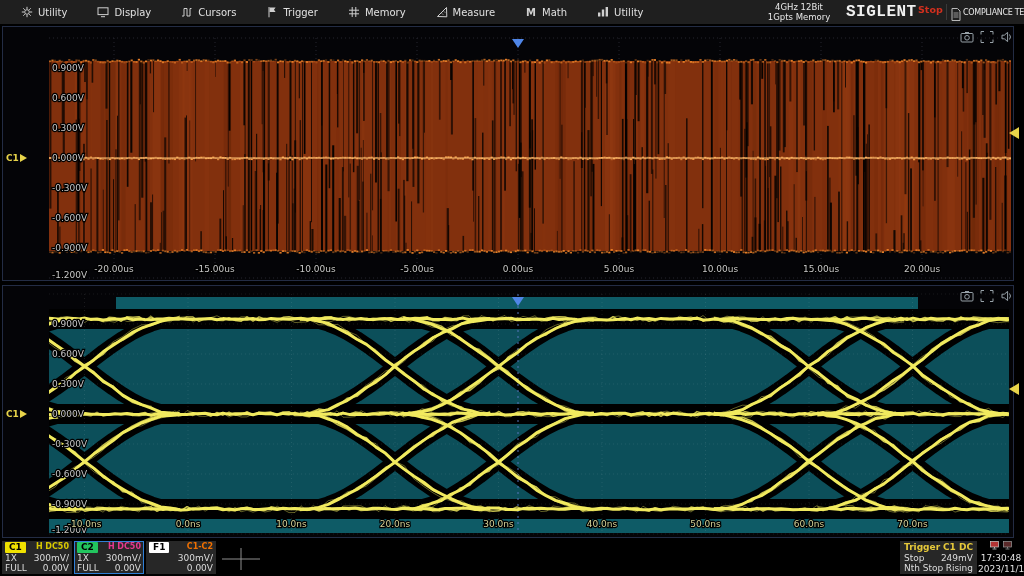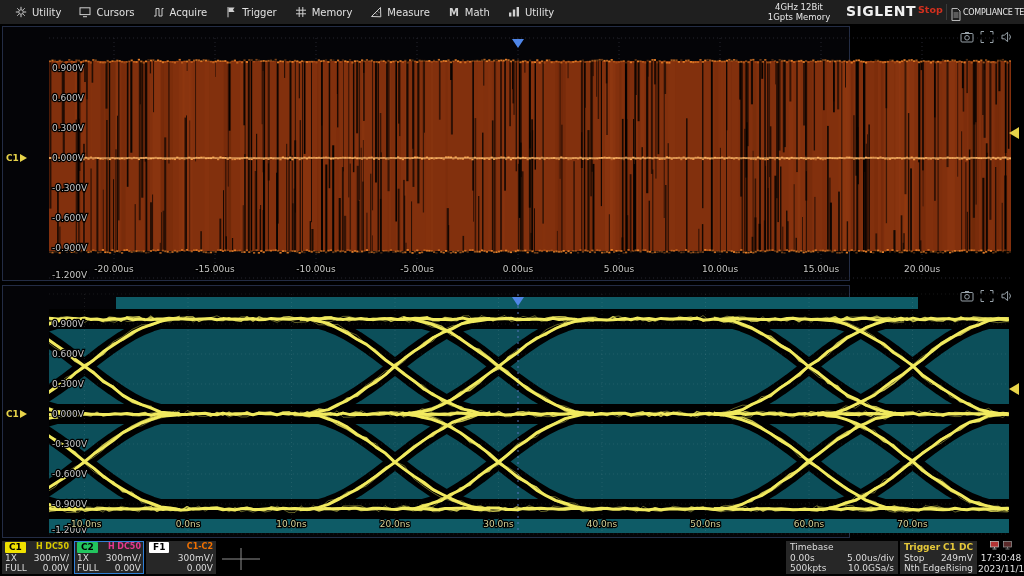--- a/index.html
+++ b/index.html
@@ -1,37 +1,37 @@
 <!DOCTYPE html>
 <html><head>
 <meta charset="utf-8">
 <style>
   html,body{margin:0;padding:0;background:#000;}
   body{width:1024px;height:576px;position:relative;overflow:hidden;
        font-family:"DejaVu Sans","Liberation Sans",sans-serif;}
   svg{font-family:"DejaVu Sans","Liberation Sans",sans-serif;}
   
   #menubar{position:absolute;top:0;left:0;width:1024px;height:24px;background:#1f1f1f;
-           display:flex;align-items:center;padding-left:6px;box-sizing:border-box;}
+           display:flex;align-items:center;padding-left:12px;box-sizing:border-box;gap:12px;}
   .mi{display:flex;align-items:center;gap:5px;padding:0 9px;height:100%;
       color:#e0e0e0;font-size:10px;white-space:nowrap;cursor:default;}
   .mi svg{flex:0 0 auto;}
   
   .hr-specs{position:absolute;left:758px;top:2px;width:82px;text-align:center;
             font-size:8.5px;line-height:10px;color:#e8e8e8;}
-  .hr-brand{position:absolute;left:846px;top:3px;font-size:14px;font-weight:bold;
-            color:#f0f0f0;letter-spacing:.5px;}
+  .hr-brand{position:absolute;left:846px;top:3px;font-size:16px;font-weight:bold;
+            color:#f0f0f0;letter-spacing:.5px;font-family:Liberation Mono, monospace;}
   .hr-stop{position:absolute;left:918px;top:4px;font-size:9.5px;font-weight:bold;color:#d22f1e;}
   .hr-freq{position:absolute;left:843px;top:13px;font-size:12px;color:#e5c83a;white-space:nowrap;margin-top:48px;}
   .hr-sep{position:absolute;left:946px;top:4px;width:1px;height:16px;background:#3a3a3a;}
   .hr-doc{position:absolute;left:951px;top:6px;}
   .hr-mode{position:absolute;left:963px;top:8px;font-size:8px;letter-spacing:-.3px;
            color:#e8e8e8;white-space:nowrap;}
   
-  .panel{position:absolute;left:2px;width:848px;background:#040407;
+  .panel{position:absolute;left:2px;width:1012px;background:#040407;
          border:1px solid #232c44;box-sizing:border-box;}
   #p1{top:26px;height:255px;}
   #p2{top:285px;height:253px;}
   .panel svg{position:absolute;left:0;top:0;}
   
   #botbar{position:absolute;top:540px;left:0;width:1024px;height:36px;background:#000;}
   .chbox{position:absolute;top:1px;height:33px;width:70px;background:#272727;
          font-size:9px;line-height:10.5px;color:#dcdcdc;padding:1px 3px;box-sizing:border-box;}
   .chbox .row{display:flex;justify-content:space-between;}
   .chip{color:#000;font-weight:bold;padding:0 4px;font-size:9px;border-radius:1px;}
@@ -54,27 +54,27 @@
         <circle cx="6" cy="6" r="2.3" fill="none" stroke="#cfcfcf"></circle>
         <path d="M6 .8v2.2M6 9v2.2M.8 6H3M9 6h2.2M2.3 2.3l1.5 1.5M8.2 8.2l1.5 1.5M9.7 2.3L8.2 3.8M3.8 8.2L2.3 9.7" stroke="#cfcfcf" fill="none"></path>
       </svg>
       <span>Utility</span>
     </div>
     <div class="mi">
       <svg width="12" height="12" viewBox="0 0 12 12">
         <rect x="1" y="1.8" width="10" height="6.8" fill="none" stroke="#cfcfcf"></rect>
         <path d="M4 10.7h4" stroke="#cfcfcf"></path>
       </svg>
-      <span>Cursors</span>
+      <span>Display</span>
     </div>
     <div class="mi">
       <svg width="12" height="12" viewBox="0 0 12 12">
         <path d="M1 10h2V2.5h3V10h3V2.5h1.5" fill="none" stroke="#cfcfcf"></path>
       </svg>
-      <span>Acquire</span>
+      <span>Cursors</span>
     </div>
     <div class="mi">
       <svg width="12" height="12" viewBox="0 0 12 12">
         <path d="M3 11.3V1" stroke="#cfcfcf"></path>
         <path d="M3.6 1.6h6L8 3.8l1.6 2.2h-6z" fill="#cfcfcf"></path>
       </svg>
       <span>Trigger</span>
     </div>
     <div class="mi">
       <svg width="12" height="12" viewBox="0 0 12 12">
@@ -2055,45 +2055,32 @@
         <div class="row">
           <span></span>
           <span>0.00V</span>
         </div>
       </div>
     </div>
   <svg style="position:absolute;left:218px;top:6px" width="46" height="26" viewBox="0 0 46 26">
     <path d="M4 13h38M23 2v22" stroke="#8f8f8f" stroke-width="1"></path>
   </svg>
 
-  <div class="infobox" id="tbbox">
-    <div class="row">
-        <span>Timebase</span>
-      </div>
-    <div class="row">
-      <span>0.00s</span>
-      <span>5.00us/div</span>
-    </div>
-    <div class="row">
-      <span>500kpts</span>
-      <span>10.0GSa/s</span>
-    </div>
-  </div>
 
   <div class="infobox" id="trbox">
     <div class="row">
       <span class="ylw" style="font-weight:bold">Trigger</span>
       <span class="ylw">C1 DC</span>
     </div>
     <div class="row">
       <span>Stop</span>
       <span>249mV</span>
     </div>
     <div class="row">
-      <span>Nth Edge</span>
+      <span>Nth Stop</span>
       <span>Rising</span>
     </div>
   </div>
 
   <div id="clock">
     <svg width="22" height="9" viewBox="0 0 22 9">
       <rect x="0.5" y="0.5" width="8" height="5.5" fill="#b23434" stroke="#d0d0d0" stroke-width=".7"></rect>
       <path d="M4.5 6v1.5M2.5 8h4" stroke="#d0d0d0" stroke-width=".8"></path>
       <rect x="13.5" y="0.5" width="8" height="5.5" fill="#5a2a2a" stroke="#9a9a9a" stroke-width=".7"></rect>
       <path d="M17.5 6v1.5M15.5 8h4" stroke="#9a9a9a" stroke-width=".8"></path>

